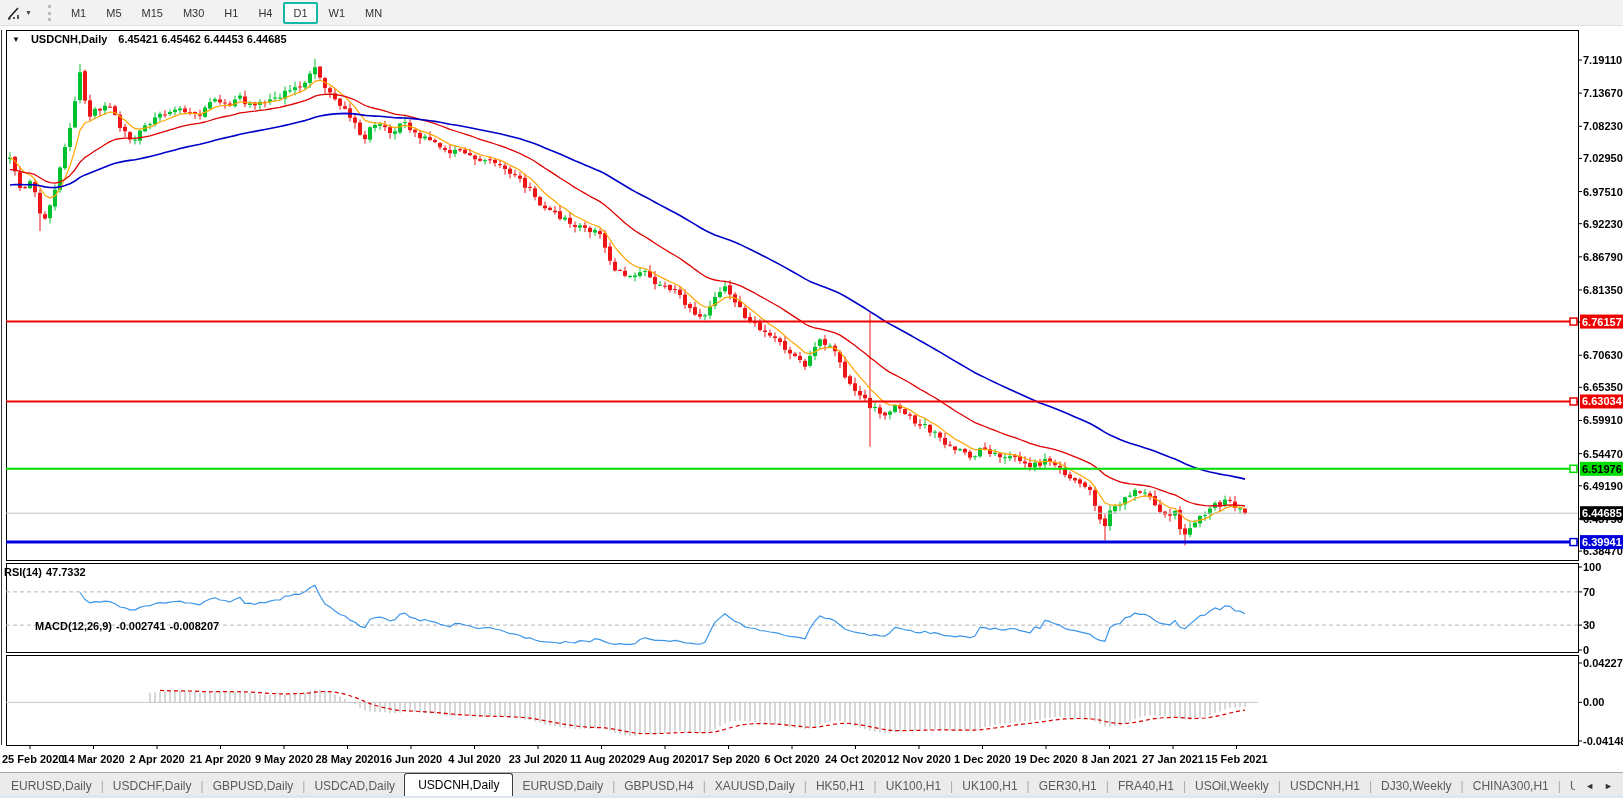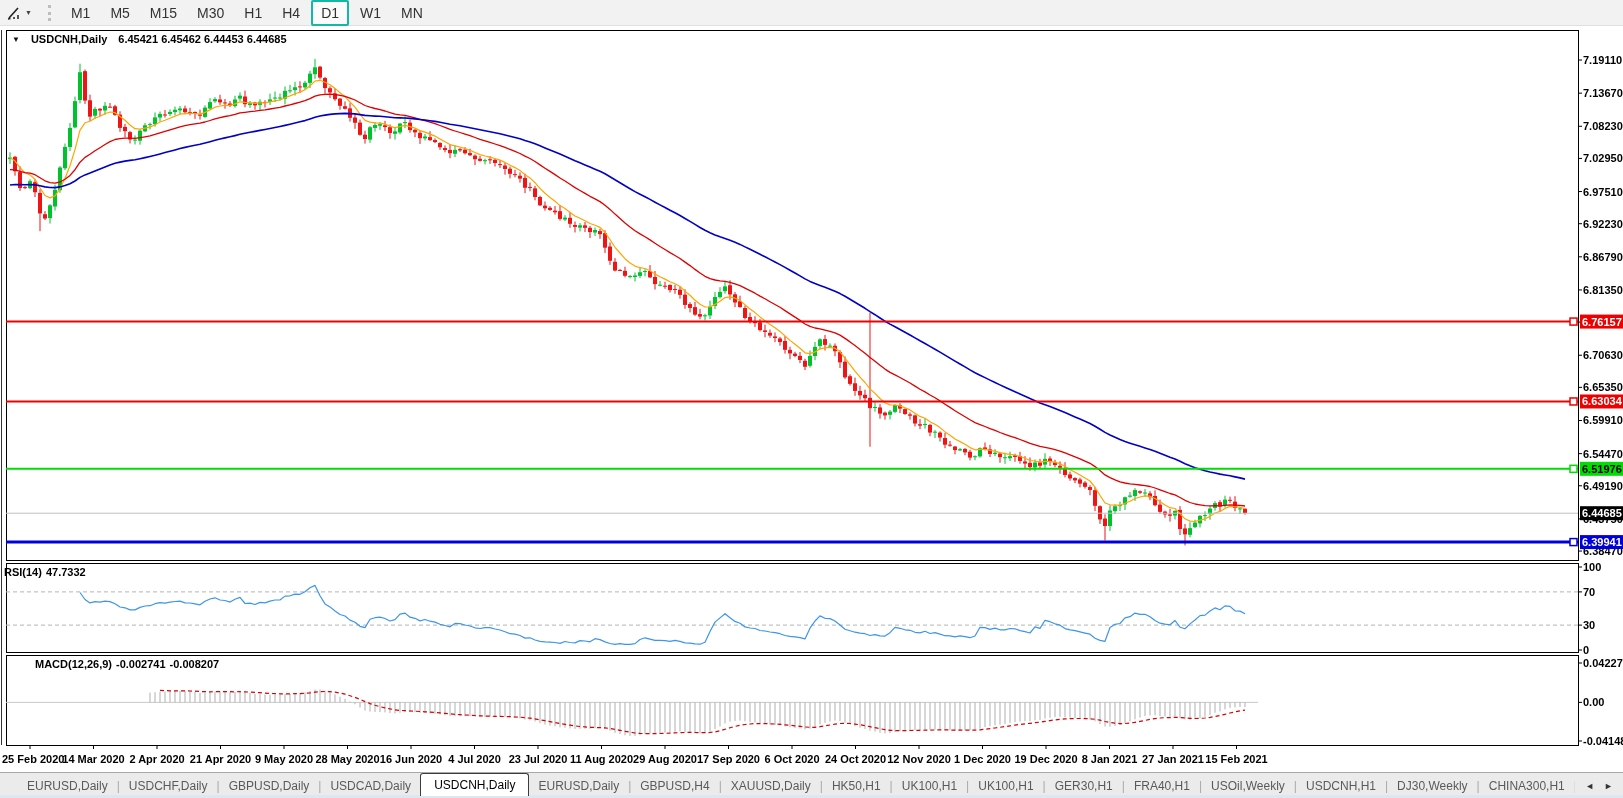--- a/index.html
+++ b/index.html
@@ -7,45 +7,45 @@
     font-family:"Liberation Sans", sans-serif; }
   .stage { position:relative; width:1623px; height:798px; background:#fff; }
 
   
   .toolbar { position:absolute; left:0; top:0; width:1623px; height:26px;
     background:#f2f2f2; border-bottom:1px solid #e0e0e0;
     display:flex; align-items:center; }
   .tool-group { display:flex; align-items:center; padding:0 6px; }
   .grip { width:5px; height:16px; border-left:3px dotted #bdbdbd; margin:0 8px 0 10px; }
   .caret { font-size:7px; color:#444; margin-left:3px; }
-  .tf-btn { font-size:14px; color:#333; padding:3px 8px; margin:0 1px;
+  .tf-btn { font-size:11px; color:#333; padding:3px 8px; margin:0 1px;
     border:1px solid transparent; border-radius:2px; cursor:default; }
   .tf-btn.active { background:#fbfbfb; border:2px solid #14b8a6; }
 
   
   #chart-svg { position:absolute; left:0; top:26px; }
   svg text { font-family:"Liberation Sans", sans-serif; }
 
   
   .flabel { position:absolute; font-size:11px; font-weight:bold; color:#000;
     white-space:nowrap; z-index:5; }
   .chart-title { left:12px; top:33px; display:flex; align-items:center; gap:7px; }
   .tri { font-size:8px; color:#111; }
   .rsi-label { left:4px; top:566px; }
-  .macd-label { left:11px; top:658px;padding-left:24px; }
+  .macd-label { left:11px; top:620px;padding-left:24px; }
   .flabel span { margin-right:4px; }
 
   
   .tabbar { position:absolute; left:0; top:772px; width:1623px; height:26px;
     background:#ebebeb; border-top:1px solid #a8a8a8; display:flex;
     align-items:center; }
   .tabbar::after { content:""; position:absolute; left:0; bottom:0; width:100%;
     height:3px; background:#dde7f2; }
   .tabs { display:flex; align-items:center; height:100%; overflow:hidden;
-    padding-left:18px; flex:1; }
+    padding-left:2px; flex:1; }
   .tab { font-size:12px; color:#5a5a5a; padding:4px 9px; white-space:nowrap;
     cursor:default; }
   .tab.active { background:#fff; color:#000; border:1px solid #3c3c3c;
     border-bottom:none; border-radius:3px 3px 0 0; position:relative; top:-1px;
     padding:4px 13px; z-index:3; }
   .sep { color:#a9a9a9; font-size:12px; }
   .tab-arrows { display:flex; gap:10px; padding:0 10px; }
   .tab-arrow { font-size:9px; color:#333; cursor:default; }
 </style>
 </head>

